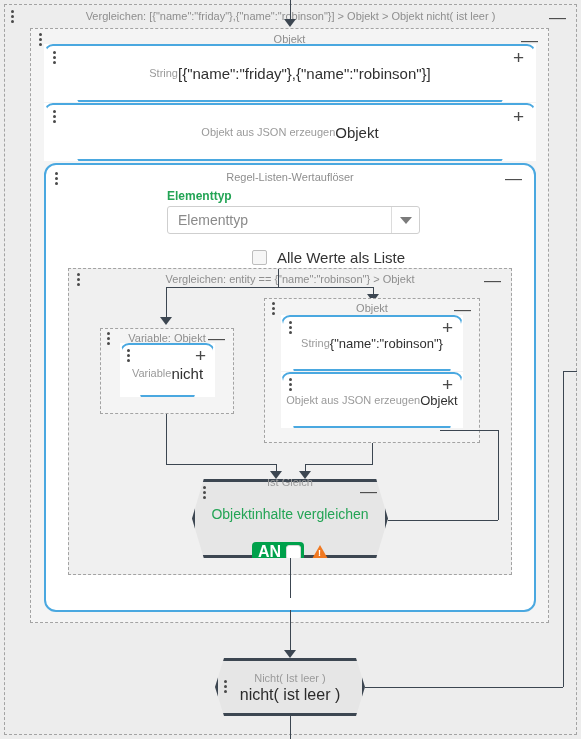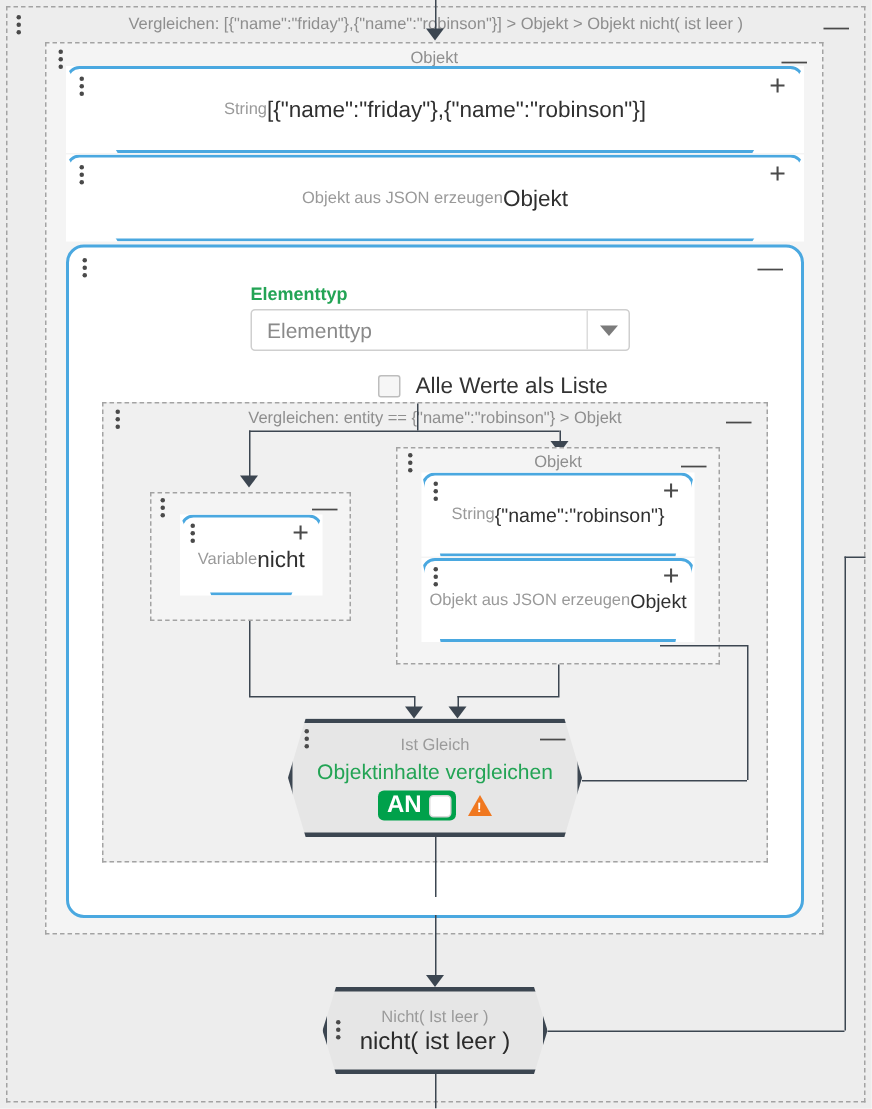--- a/index.html
+++ b/index.html
@@ -227,20 +227,21 @@
     <div class="grip" style="left:9px; top:7px; z-index:3;">
         <i></i>
         <i></i>
         <i></i>
       </div>
     <div class="plus" style="right:12px; top:4px; z-index:3;">+</div>
   </div>
 
   <div style="position:absolute; left:44px; top:163px; width:492px; height:449px;
               background:#ffffff; border:2px solid #4aa8e0; border-radius:12px;">
+    <div class="grp-title" style="top:4px; color:#8e8e8e;">Regel-Listen-Wertauflöser</div>
     <div class="grip" style="left:9px; top:7px;">
         <i></i>
         <i></i>
         <i></i>
       </div>
     <div class="minus" style="right:12px; top:5px;">—</div>
 
     <div class="field-label" style="left:121px; top:24px;">Elementtyp</div>
     <div class="select" style="left:121px; top:41px; width:253px; height:28px;">
       <div class="txt">Elementtyp</div>
@@ -266,20 +267,21 @@
   </div>
 
   <div class="ln v" style="left:278px; top:269px; height:18px;"></div>
   <div class="ln h" style="left:166px; top:287px; width:207px;"></div>
   <div class="ln v" style="left:166px; top:287px; height:32px;"></div>
   <div class="arrowhead" style="left:160px; top:317px;"></div>
   <div class="ln v" style="left:373px; top:287px; height:10px;"></div>
   <div class="arrowhead" style="left:367px; top:294px;"></div>
 
   <div class="group lighter" style="left:100px; top:328px; width:134px; height:86px;">
+    <div class="grp-title" style="top:1px;">Variable: Objekt</div>
     <div class="grip" style="left:6px; top:3px;">
         <i></i>
         <i></i>
         <i></i>
       </div>
     <div class="minus" style="right:8px; top:1px;">—</div>
   </div>
 
   <div class="trap" style="left:120px; top:343px; width:95px; height:54px;">
     <div class="shape tight"></div>
@@ -336,21 +338,21 @@
   <div class="ln v" style="left:166px; top:414px; height:50px;"></div>
   <div class="ln h" style="left:166px; top:464px; width:110px;"></div>
   <div class="ln v" style="left:276px; top:464px; height:9px;"></div>
   <div class="arrowhead" style="left:270px; top:471px;"></div>
 
   <div class="ln v" style="left:372px; top:443px; height:21px;"></div>
   <div class="ln h" style="left:305px; top:464px; width:68px;"></div>
   <div class="ln v" style="left:305px; top:464px; height:9px;"></div>
   <div class="arrowhead" style="left:299px; top:471px;"></div>
 
-  <div class="hex" style="left:192px; top:479px; width:196px; height:79px;">
+  <div class="hex" style="left:192px; top:479px; width:196px; height:79px;gap:15px;">
     <div class="cap">Ist Gleich</div>
     <div class="name">Objektinhalte vergleichen</div>
     <div class="toggle-row">
       <div class="toggle">
         <span>AN</span>
         <div class="knob"></div>
       </div>
       <div class="warn"></div>
     </div>
   </div>

